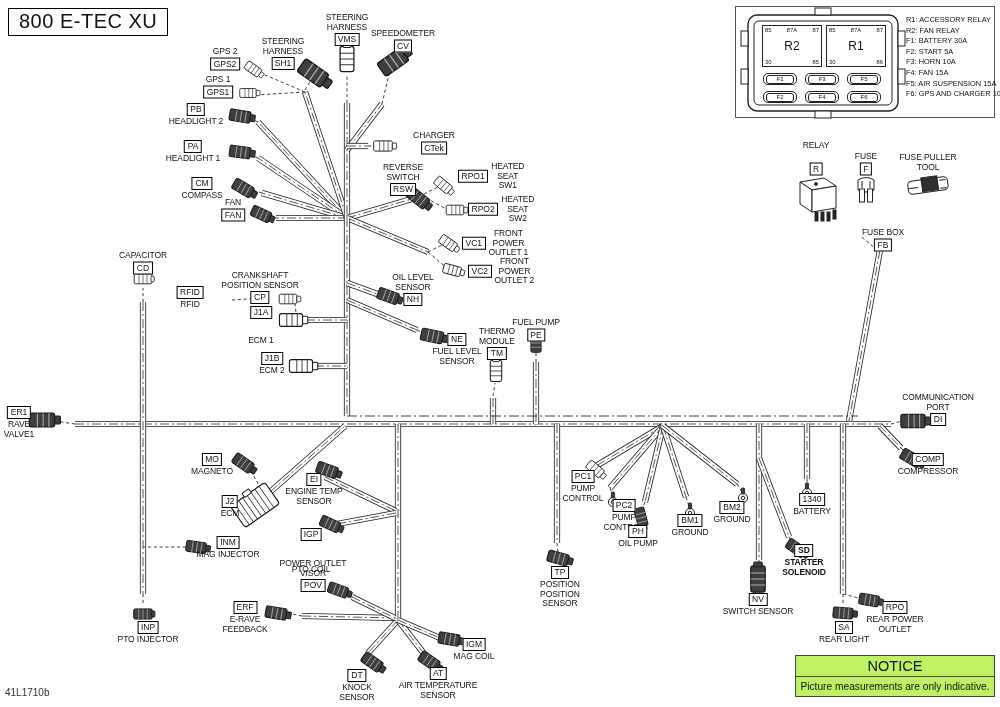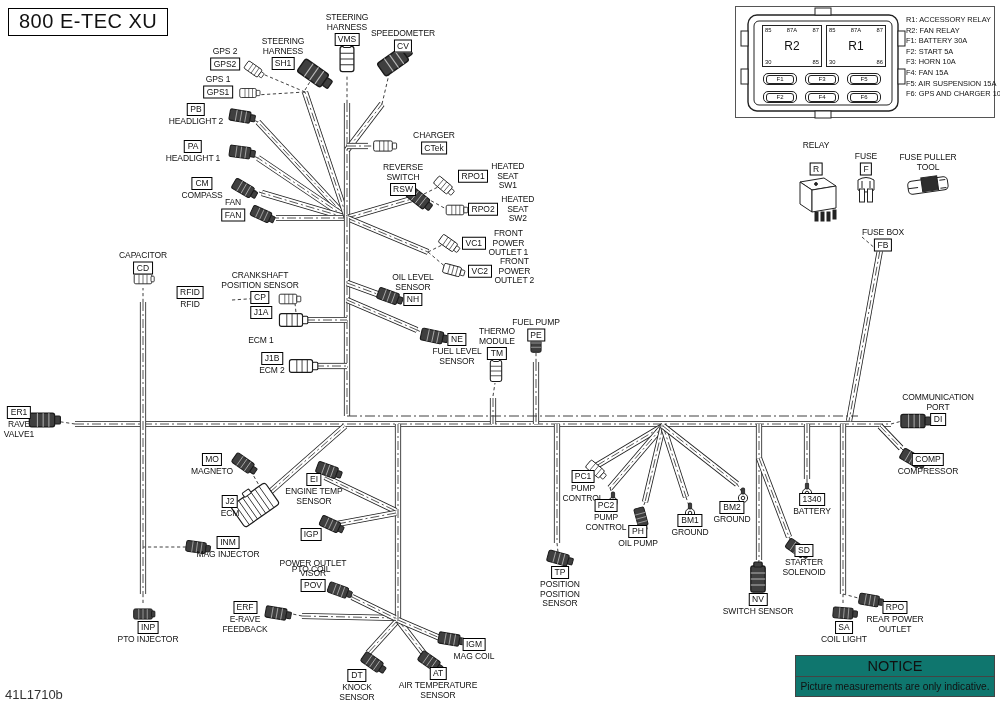--- a/index.html
+++ b/index.html
@@ -26,24 +26,24 @@
   .relay-box{position:absolute;border:1.2px solid #222;background:#fff;width:60px;height:42px;
              display:flex;flex-direction:column;justify-content:space-between;padding:1px 2px;box-sizing:border-box;}
   .relay-row{display:flex;justify-content:space-between;font-size:5.8px;line-height:6px;}
   .relay-name{text-align:center;font-size:12px;line-height:10px;}
   .fuse-slot{position:absolute;width:34px;height:12px;border:1.2px solid #222;border-radius:5px;
              display:flex;align-items:center;justify-content:center;box-sizing:border-box;}
   .fuse-slot .in{border:1px solid #222;border-radius:3px;width:26px;height:7px;display:flex;
                  align-items:center;justify-content:center;font-size:6px;line-height:6px;}
   #fb-legend{position:absolute;left:170px;top:8px;font-size:7.4px;line-height:10.6px;white-space:nowrap;}
   
-  #notice{position:absolute;left:795px;top:655px;width:198px;border:1.2px solid #444;background:#0f766e;}
+  #notice{position:absolute;left:795px;top:655px;width:198px;border:1.2px solid #444;background:#bef264;}
   #notice .hd{font-size:14.5px;text-align:center;padding:2px 0;border-bottom:1.2px solid #444;}
   #notice .bd{font-size:10.2px;text-align:center;padding:4px 2px;}
-  #watermark{position:absolute;left:5px;top:687px;font-size:13px;color:#333;}
+  #watermark{position:absolute;left:5px;top:687px;font-size:10px;color:#333;}
 </style>
 </head>
 <body>
 
 <div id="stage">
   <svg id="wires" width="1000" height="707">
       <line x1="347" y1="218" x2="258" y2="122" class="po"></line>
       <line x1="347" y1="218" x2="258" y2="122" class="pi"></line>
       <line x1="347" y1="218" x2="258" y2="122" class="pc"></line>
       <line x1="347" y1="218" x2="258" y2="158" class="po"></line>
@@ -879,21 +879,21 @@
           <div>MAG COIL</div>
         </div>
       </div>
       <div class="lbl below" style="left: 583px; top: 470px;">
         <span class="code">PC1</span>
         <div>
           <div>PUMP</div>
           <div>CONTROL</div>
         </div>
       </div>
-      <div class="lbl below" style="left: 606px; top: 499px;">
+      <div class="lbl below" style="left: 624px; top: 499px;">
         <span class="code">PC2</span>
         <div>
           <div>PUMP</div>
           <div>CONTROL</div>
         </div>
       </div>
       <div class="lbl below" style="left: 638px; top: 525px;">
         <span class="code">PH</span>
         <div>
           <div>OIL PUMP</div>
@@ -918,37 +918,37 @@
           <div>POSITION</div>
           <div>SENSOR</div>
         </div>
       </div>
       <div class="lbl below" style="left: 812px; top: 493px;">
         <span class="code">1340</span>
         <div>
           <div>BATTERY</div>
         </div>
       </div>
-      <div class="lbl below" style="left: 804px; top: 544px;">
+      <div class="lbl below" style="left: 804px; top: 544px; font-weight: bold;">
         <span class="code">SD</span>
         <div>
           <div>STARTER</div>
           <div>SOLENOID</div>
         </div>
       </div>
       <div class="lbl below" style="left: 758px; top: 593px;">
         <span class="code">NV</span>
         <div>
           <div>SWITCH SENSOR</div>
         </div>
       </div>
       <div class="lbl below" style="left: 844px; top: 621px;">
         <span class="code">SA</span>
         <div>
-          <div>COIL LIGHT</div>
+          <div>REAR LIGHT</div>
         </div>
       </div>
       <div class="lbl below" style="left: 895px; top: 601px;">
         <span class="code">RPO</span>
         <div>
           <div>REAR POWER</div>
           <div>OUTLET</div>
         </div>
       </div>
       <div class="lbl above" style="left: 938px; top: 426px;">

